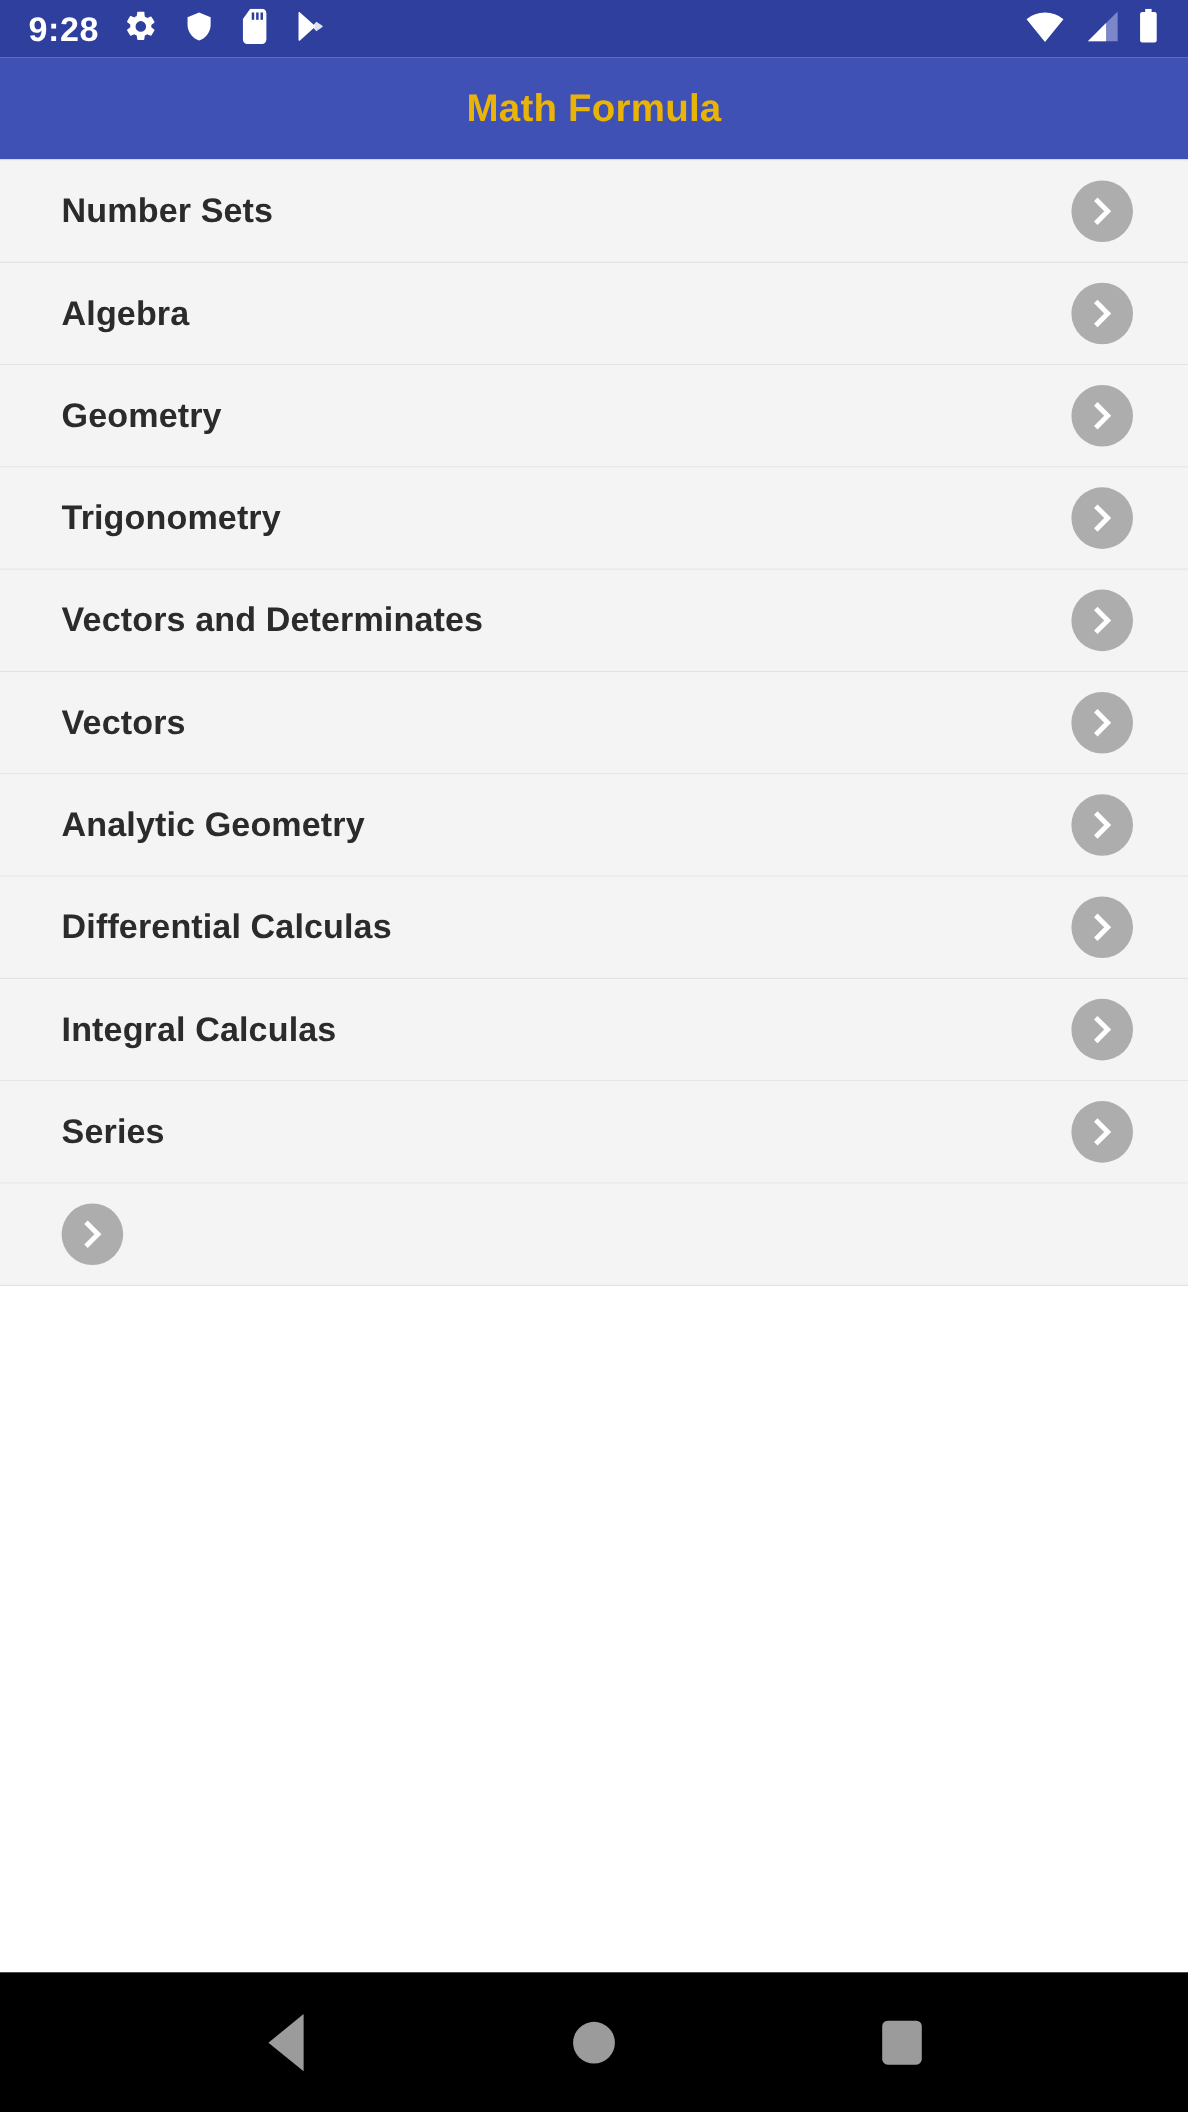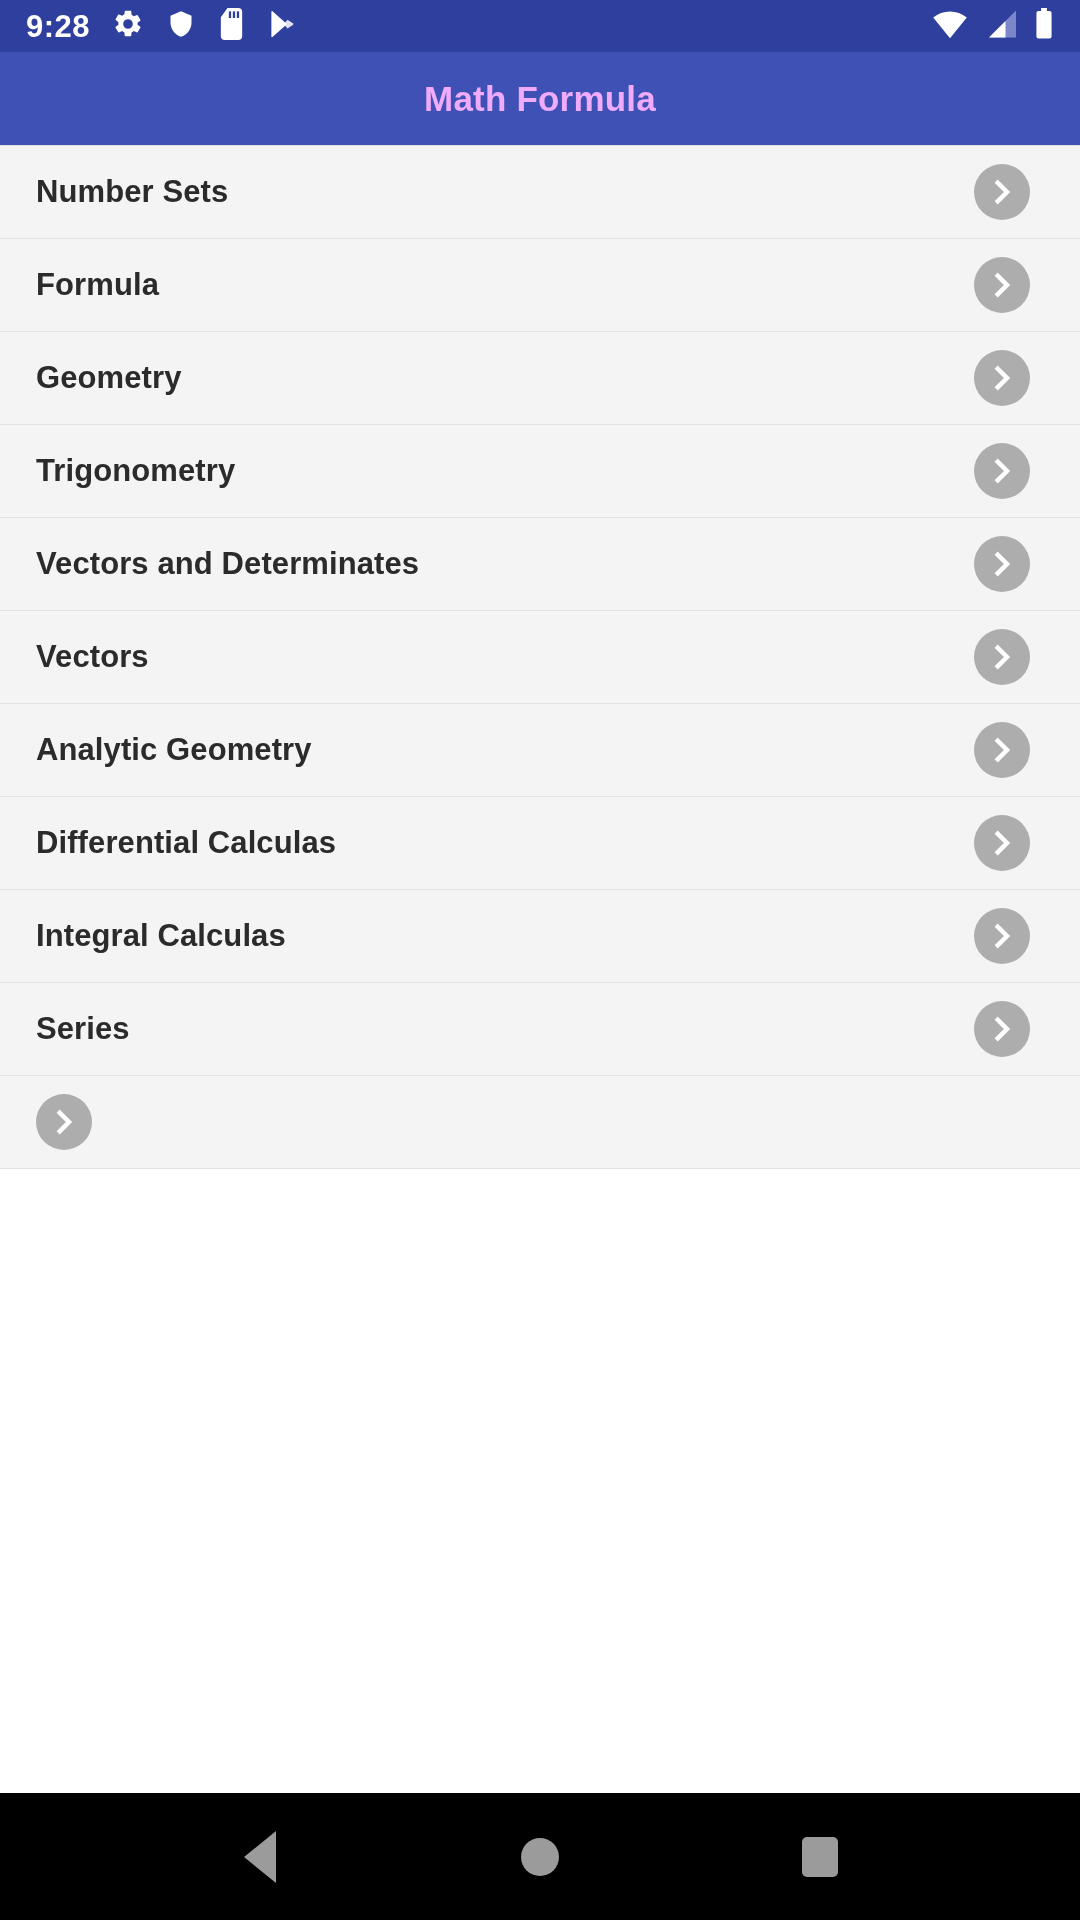--- a/index.html
+++ b/index.html
@@ -50,39 +50,39 @@
   #app-bar {
     height:93px;
     background:#3f51b5;
     display:flex;
     align-items:center;
     justify-content:center;
     flex:0 0 auto;
     box-shadow:0 1px 0 rgba(0,0,0,0.10);
   }
   #app-bar-title {
-    color:#f0abfc;
+    color:#eab308;
     font-size:35px;
     font-weight:bold;
     letter-spacing:0.2px;
   }
 
   
   #list {
     flex:0 0 auto;
     background:#ffffff;
     border-top:1px solid #e0e0e4;
   }
   .list-row {
     position:relative;
     height:93px;
     background:#f4f4f5;
     display:flex;
     align-items:center;
-    padding:0 26px 0 36px;
+    padding:0 26px 0 56px;
     border-bottom:1px solid #e2e2e4;
   }
   .list-row-label {
     color:#2b2b2b;
     font-size:31px;
     font-weight:bold;
     letter-spacing:0.1px;
     flex:1 1 auto;
     white-space:nowrap;
     overflow:hidden;
@@ -205,21 +205,21 @@
 
   <div class="list-row">
         <span class="list-row-label">Number Sets</span>
         <span class="chevron-btn">
           <svg width="30" height="30" viewBox="0 0 24 24" aria-hidden="true">
             <path d="M8.6 4.6 16 12l-7.4 7.4" fill="none" stroke="#ffffff" stroke-width="3.6" stroke-linecap="square" stroke-linejoin="miter"></path>
           </svg>
         </span>
       </div>
       <div class="list-row">
-        <span class="list-row-label">Formula</span>
+        <span class="list-row-label">Algebra</span>
         <span class="chevron-btn">
           <svg width="30" height="30" viewBox="0 0 24 24" aria-hidden="true">
             <path d="M8.6 4.6 16 12l-7.4 7.4" fill="none" stroke="#ffffff" stroke-width="3.6" stroke-linecap="square" stroke-linejoin="miter"></path>
           </svg>
         </span>
       </div>
       <div class="list-row">
         <span class="list-row-label">Geometry</span>
         <span class="chevron-btn">
           <svg width="30" height="30" viewBox="0 0 24 24" aria-hidden="true">

